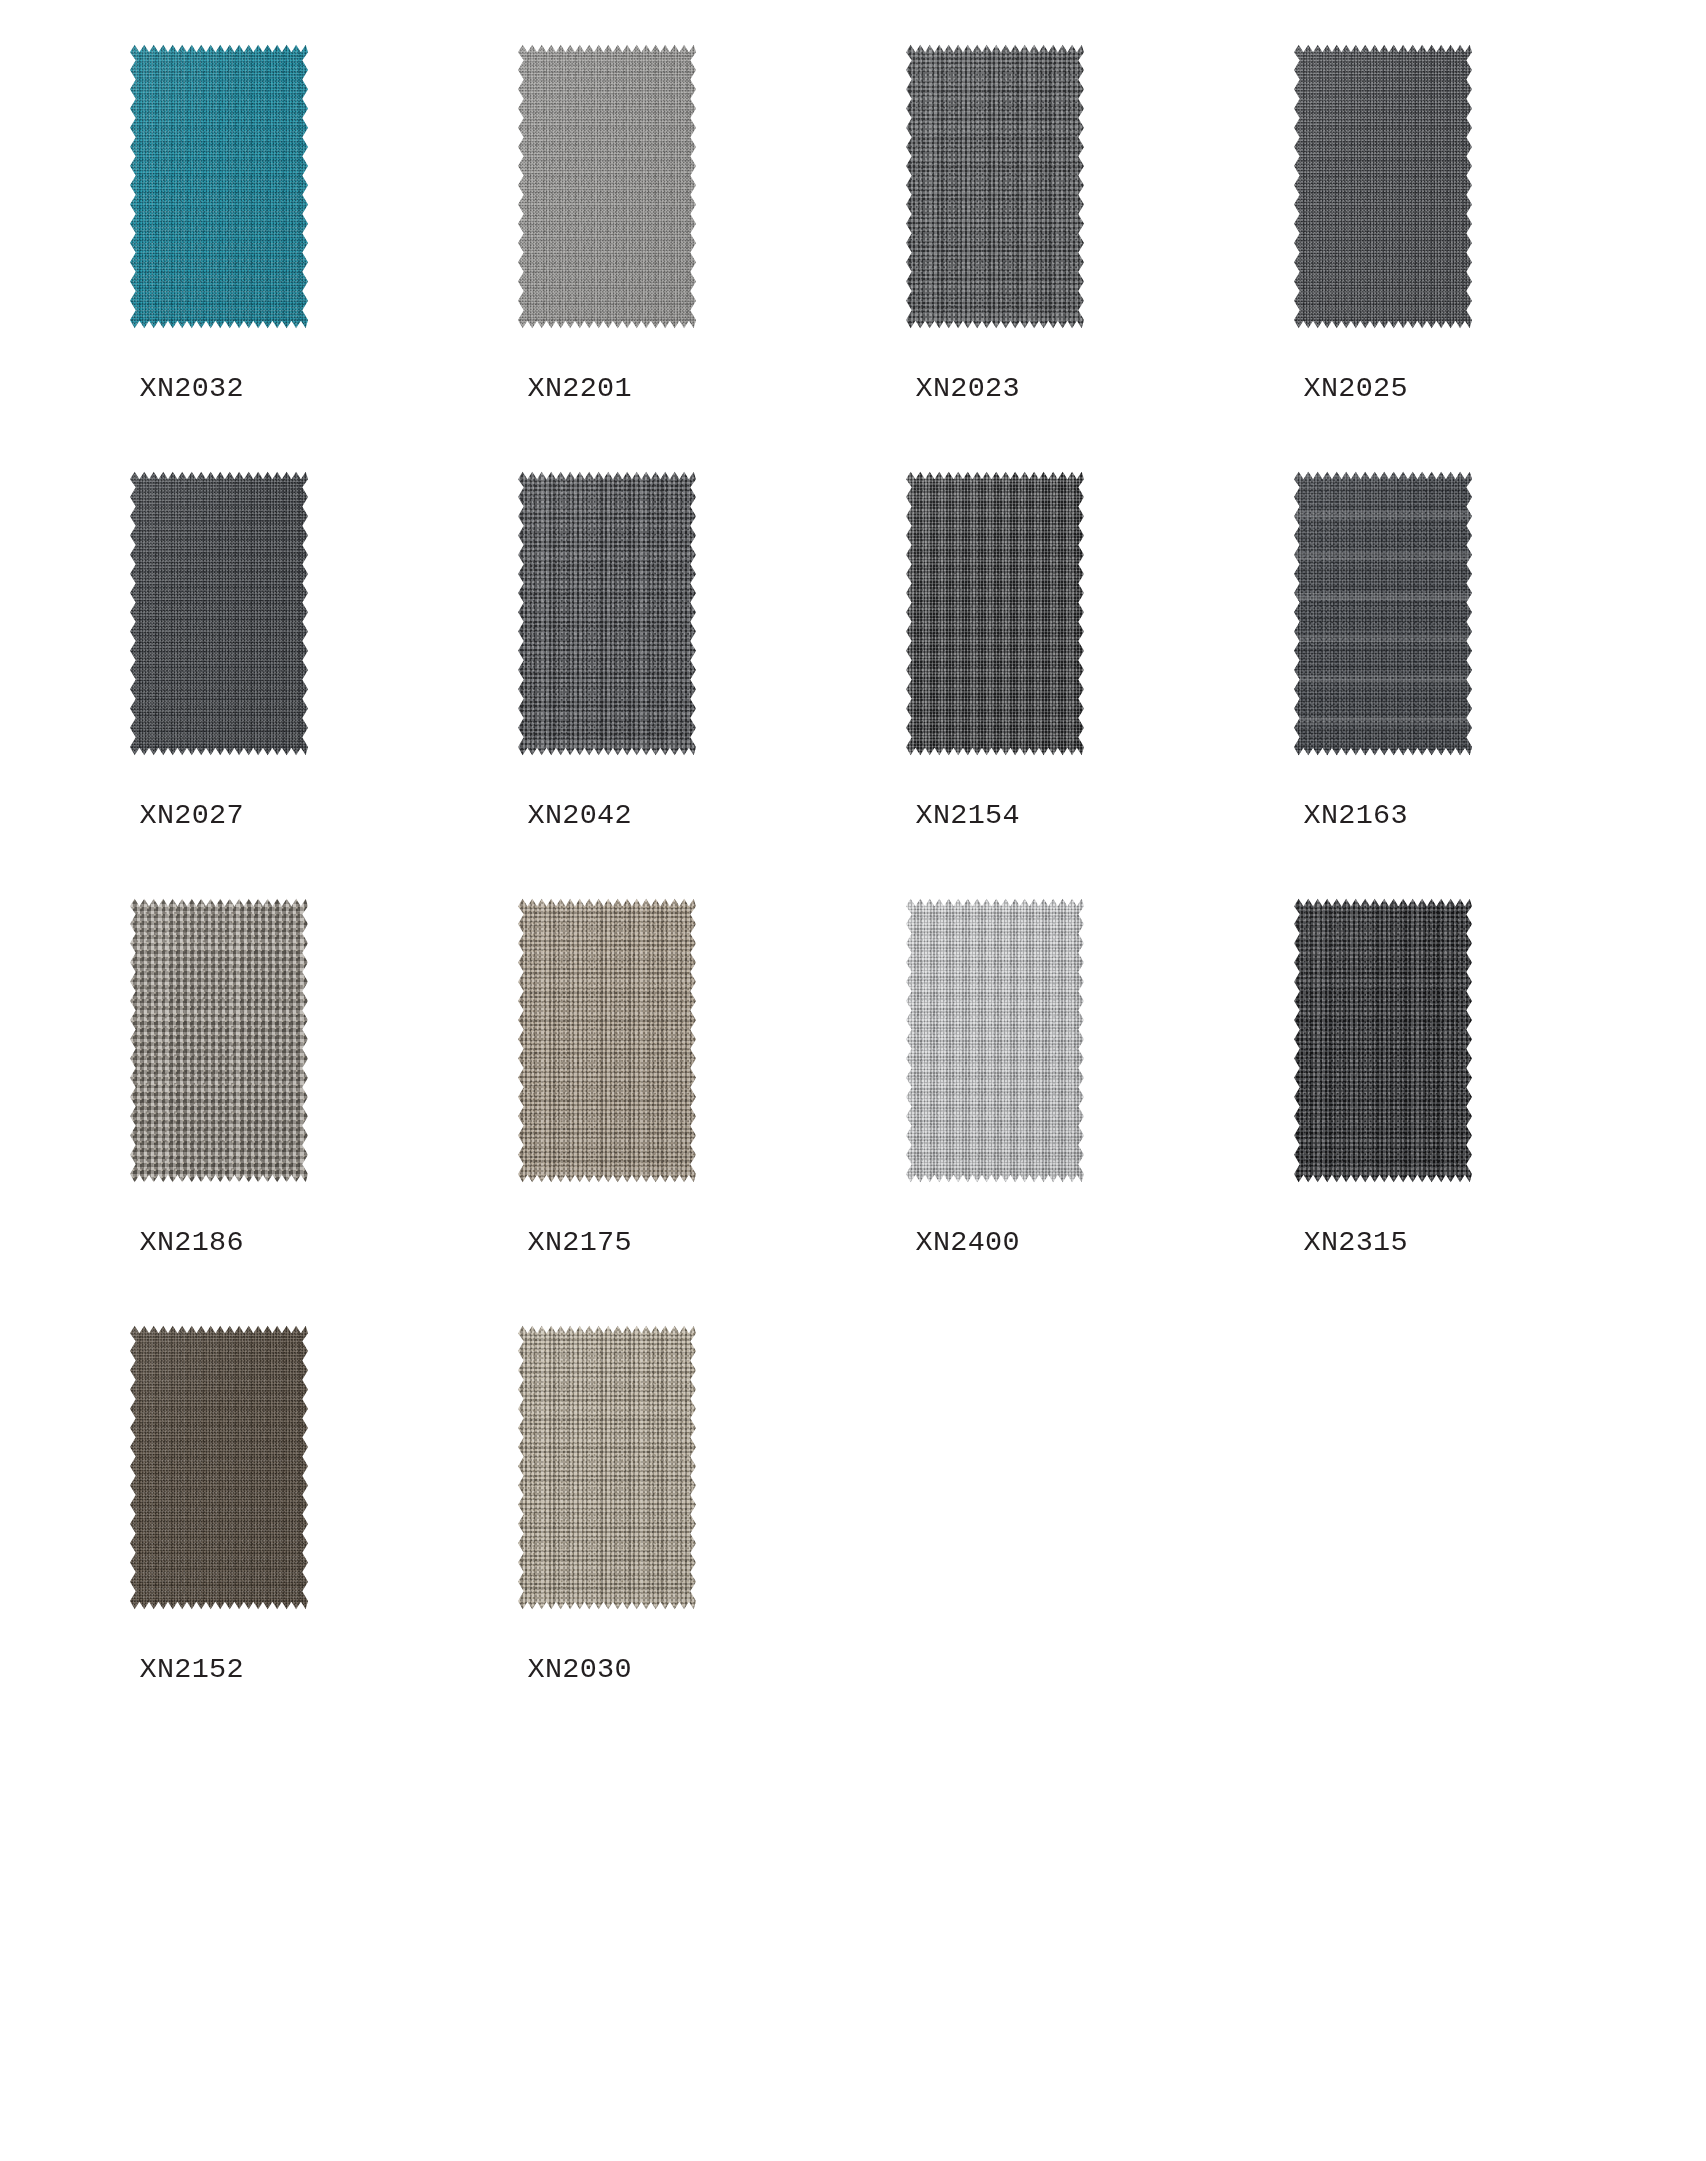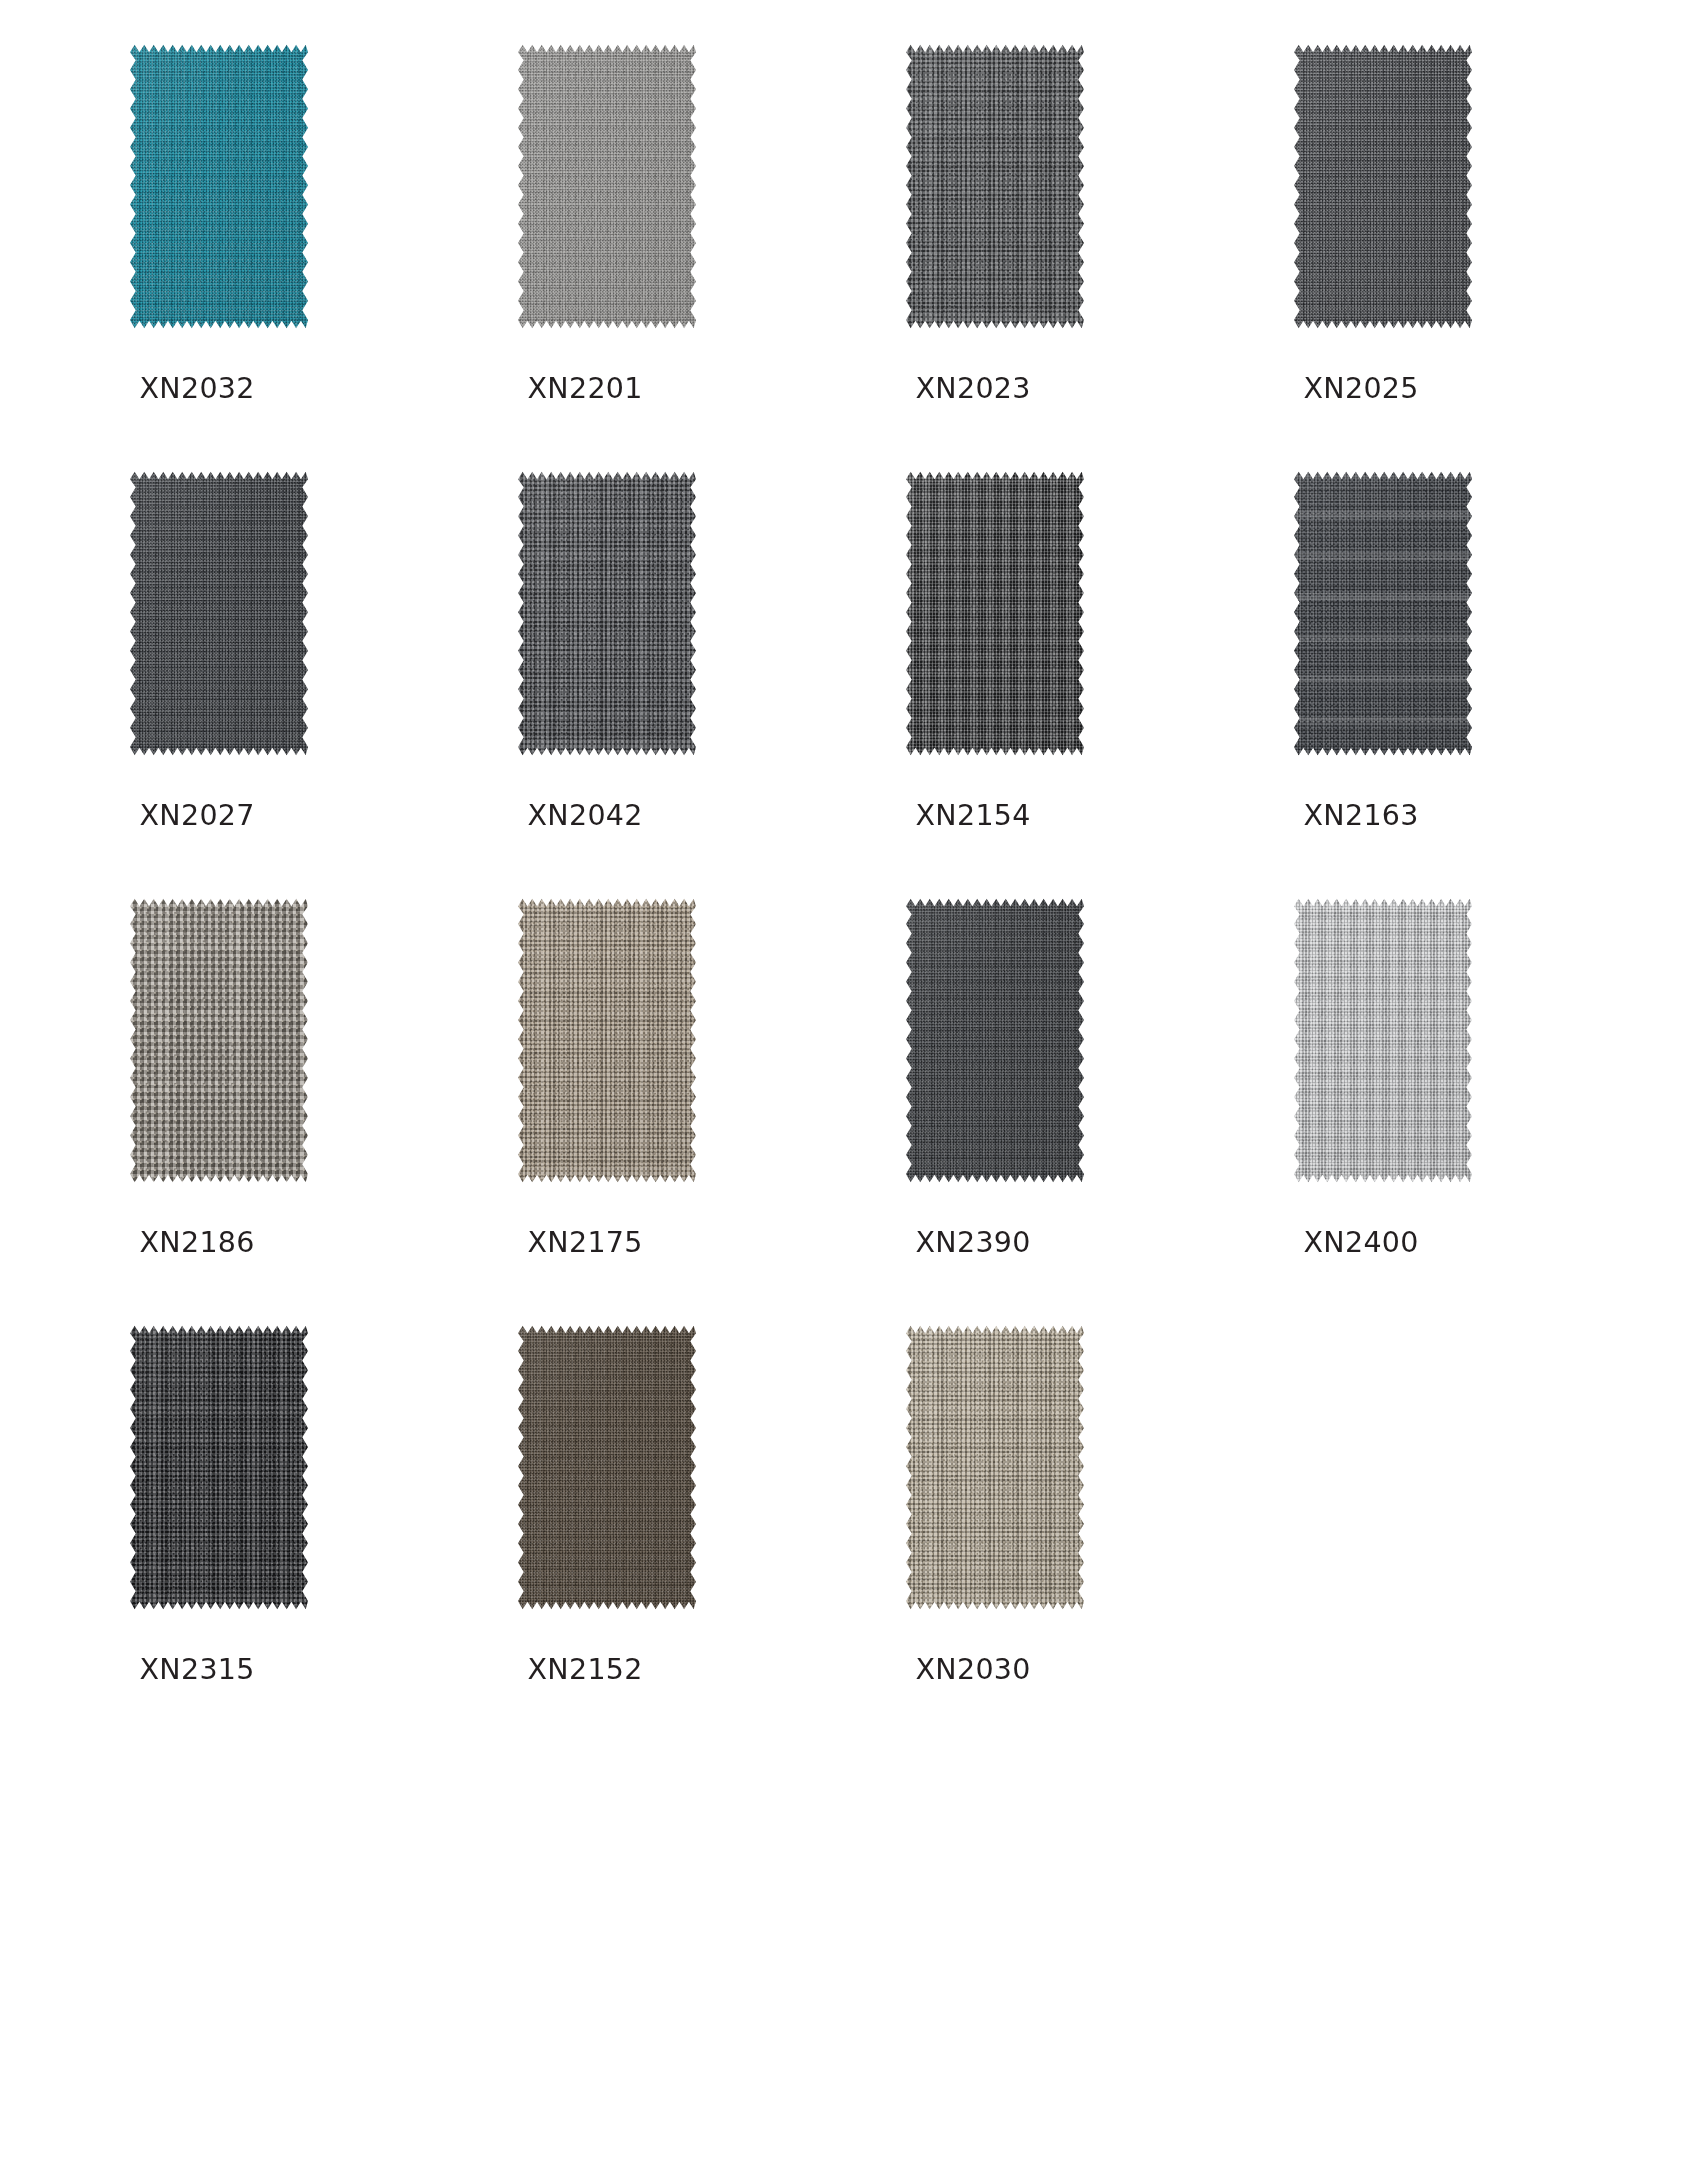--- a/index.html
+++ b/index.html
@@ -17,20 +17,21 @@
   }
 
   
   #swatch-page {
     position: relative;
     width: 1707px;
     height: 2161px;
     background: #ffffff;
     box-sizing: border-box;
     padding: 43px 111px 0 130px;
+    font-family: Liberation Mono, monospace;
   }
   .swatch-grid {
     display: grid;
     grid-template-columns: repeat(4, 178px);
     grid-template-rows: repeat(5, 427px);
     column-gap: 210px;
     row-gap: 0;
     justify-content: start;
     align-content: start;
   }
@@ -342,31 +343,20 @@
             <div class="weave weave-threads"></div>
             <div class="weave weave-slub"></div>
             <div class="weave weave-grain" style="background-image: radial-gradient(rgb(200, 187, 168) 0.6px, rgba(0, 0, 0, 0) 0.9px), radial-gradient(rgb(115, 103, 87) 0.6px, rgba(0, 0, 0, 0) 0.9px);"></div>
             <div class="chip-shade"></div>
           </div>
         </div>
         <div class="swatch-label">XN2175</div>
       </div>
       <div class="swatch-cell">
         <div class="swatch-chip-wrap">
-          <div class="swatch-chip tex-melange" style="background: rgb(53, 55, 58);">
-            <div class="weave weave-threads"></div>
-            <div class="weave weave-slub"></div>
-            <div class="weave weave-grain" style="background-image: radial-gradient(rgb(109, 112, 116) 0.6px, rgba(0, 0, 0, 0) 0.9px), radial-gradient(rgb(24, 26, 28) 0.6px, rgba(0, 0, 0, 0) 0.9px);"></div>
-            <div class="chip-shade"></div>
-          </div>
-        </div>
-        <div class="swatch-label">XN2390</div>
-      </div>
-      <div class="swatch-cell">
-        <div class="swatch-chip-wrap">
           <div class="swatch-chip tex-fine" style="background: rgb(195, 196, 198);">
             <div class="weave weave-threads"></div>
             <div class="weave weave-slub"></div>
             <div class="weave weave-grain" style="background-image: radial-gradient(rgb(228, 229, 230) 0.6px, rgba(0, 0, 0, 0) 0.9px), radial-gradient(rgb(148, 150, 154) 0.6px, rgba(0, 0, 0, 0) 0.9px);"></div>
             <div class="chip-shade"></div>
           </div>
         </div>
         <div class="swatch-label">XN2400</div>
       </div>
       <div class="swatch-cell">

